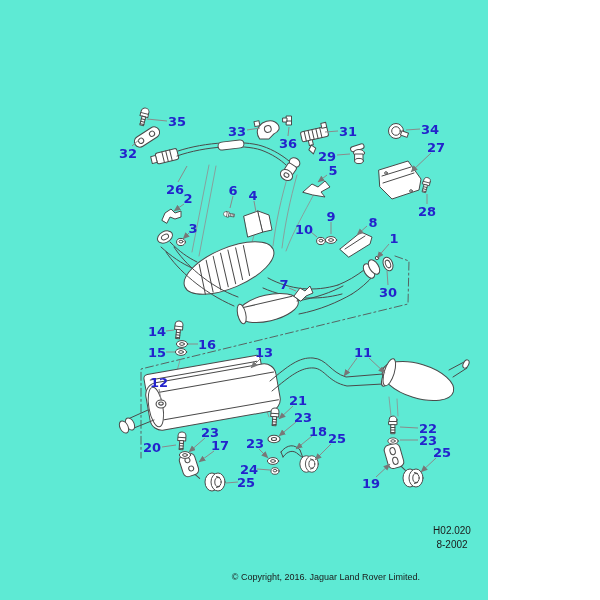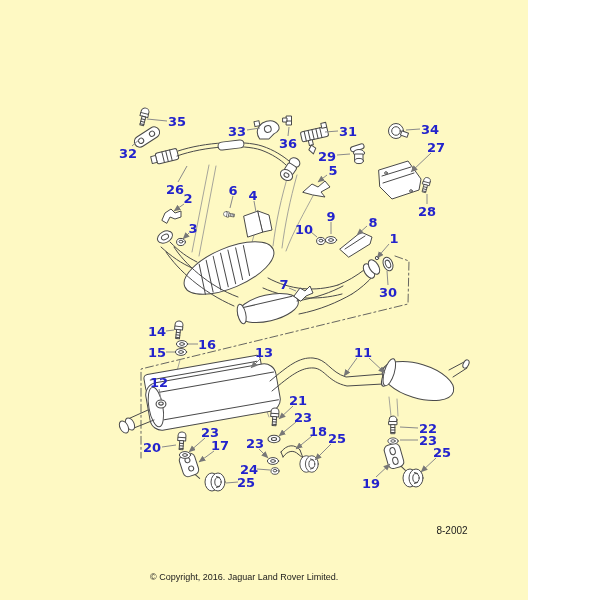--- a/index.html
+++ b/index.html
@@ -1,28 +1,28 @@
 <!DOCTYPE html>
 <html style="--label: #2323cc; --leader: #8a8a8a; --art: #4a4a4a;"><head>
 <meta charset="utf-8">
 <style>
   :root{ --label:#2323cc; --leader:#8a8a8a; --art:#4a4a4a; }
   html,body{margin:0;padding:0;}
   body{width:600px;height:600px;background:#fff;font-family:"Liberation Sans",sans-serif;overflow:hidden;}
-  .canvas{position:relative;width:528px;height:600px;background:#fef9c3;}
+  .canvas{position:relative;width:488px;height:600px;background:#5eead4;}
   svg{position:absolute;left:0;top:0;}
   .art{fill:#fff;stroke:var(--art);stroke-width:1;stroke-linejoin:round;stroke-linecap:round;}
   .ln{fill:none;}
   .thin{stroke:#8f8f8f;stroke-width:0.8;fill:none;}
   .dashdot{stroke:#555;stroke-width:0.9;fill:none;stroke-dasharray:8 3 2 3;}
   .leader{stroke:var(--leader);stroke-width:1;}
   .callout{font:bold 13px "DejaVu Sans",sans-serif;fill:var(--label);text-anchor:middle;cursor:pointer;}
   .plate{position:absolute;left:392px;top:524px;width:120px;text-align:center;
          font-size:10px;line-height:13.5px;color:#1a1a1a;}
-  .copyright{position:absolute;left:150px;top:572px;width:270px;text-align:left;
+  .copyright{position:absolute;left:150px;top:572px;width:270px;text-align:right;
          font-size:9px;color:#1a1a1a;}
 </style>
 </head>
 <body>
 
 <div class="canvas">
 
 <svg width="600" height="600" viewBox="0 0 600 600">
   <defs>
     <marker id="arr" viewBox="0 0 8 8" refX="6.5" refY="3" markerWidth="8" markerHeight="8" orient="auto" markerUnits="userSpaceOnUse">
@@ -368,17 +368,18 @@
         <line x1="418" y1="440" x2="400" y2="440" class="leader"></line>
         <text x="428" y="444.5" class="callout">23</text>
         <line x1="376" y1="477" x2="390" y2="464" class="leader" marker-end="url(#arr)"></line>
         <text x="371" y="487.5" class="callout">19</text>
         <line x1="436" y1="458" x2="421" y2="472" class="leader" marker-end="url(#arr)"></line>
         <text x="442" y="456.5" class="callout">25</text>
       </g>
 </svg>
 
 <div class="plate">
+  <div>H02.020</div>
   <div>8-2002</div>
 </div>
 <div class="copyright">© Copyright, 2016. Jaguar Land Rover Limited.</div>
 
 </div>
 
 </body></html>

